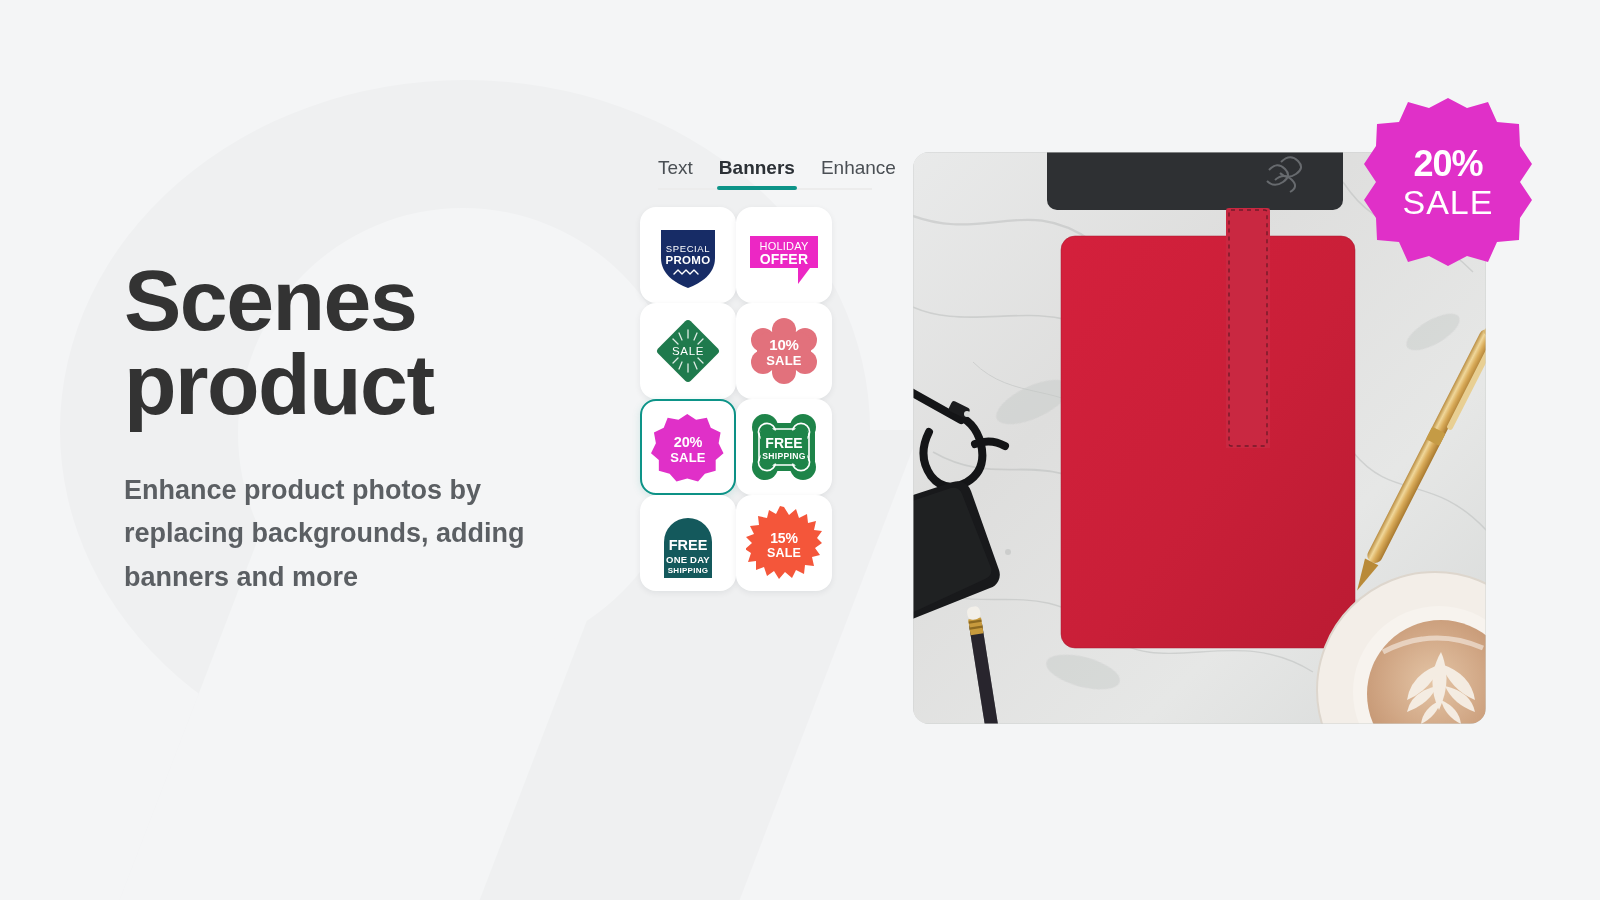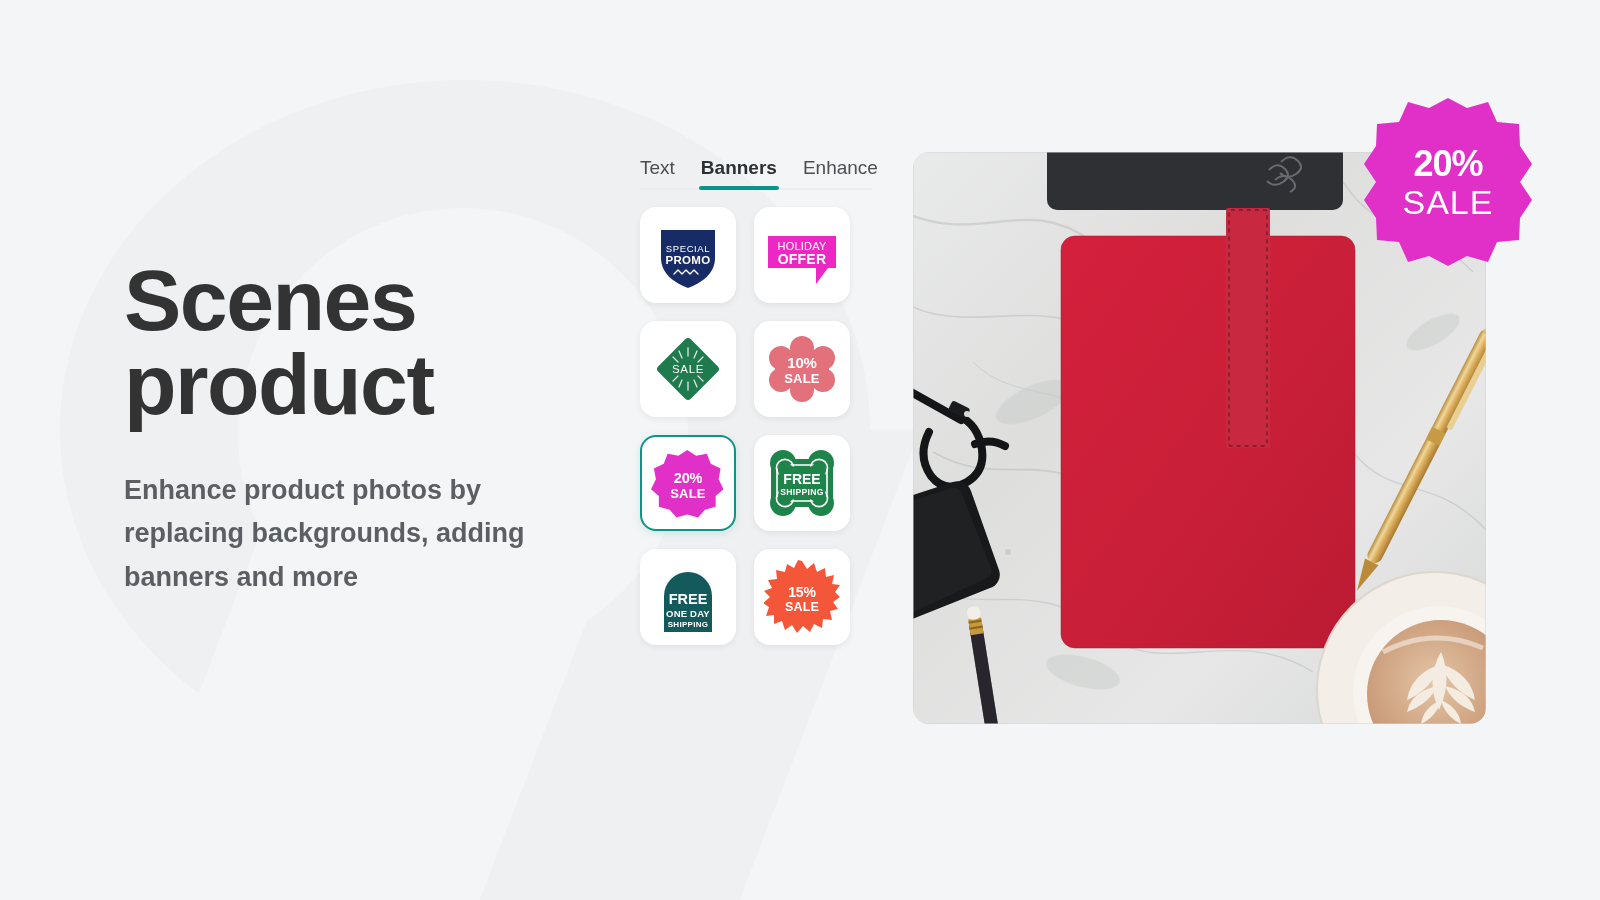--- a/index.html
+++ b/index.html
@@ -100,20 +100,21 @@
     top: 158px;
     width: 232px;
   }
   .tabs {
     position: relative;
     display: flex;
     gap: 26px;
     align-items: flex-end;
     border-bottom: 2px solid #ececec;
     padding-bottom: 11px;
+    margin-left: 18px;
   }
   .tab {
     position: relative;
     font-size: 19px;
     color: #4a4f54;
     line-height: 1;
     cursor: pointer;
     white-space: nowrap;
   }
   .tab.active { color: #2c3136; font-weight: bold; }
@@ -126,21 +127,20 @@
     height: 4px;
     border-radius: 2px;
     background: #0d9488;
   }
 
   .grid {
     margin-top: 17px;
     display: grid;
     grid-template-columns: 96px 96px;
     grid-auto-rows: 96px;
-    gap: 18px;
   }
   .tile {
     position: relative;
     background: #ffffff;
     border-radius: 16px;
     box-shadow: 0 2px 6px rgba(20,30,40,0.07);
     display: flex;
     align-items: center;
     justify-content: center;
     cursor: pointer;

